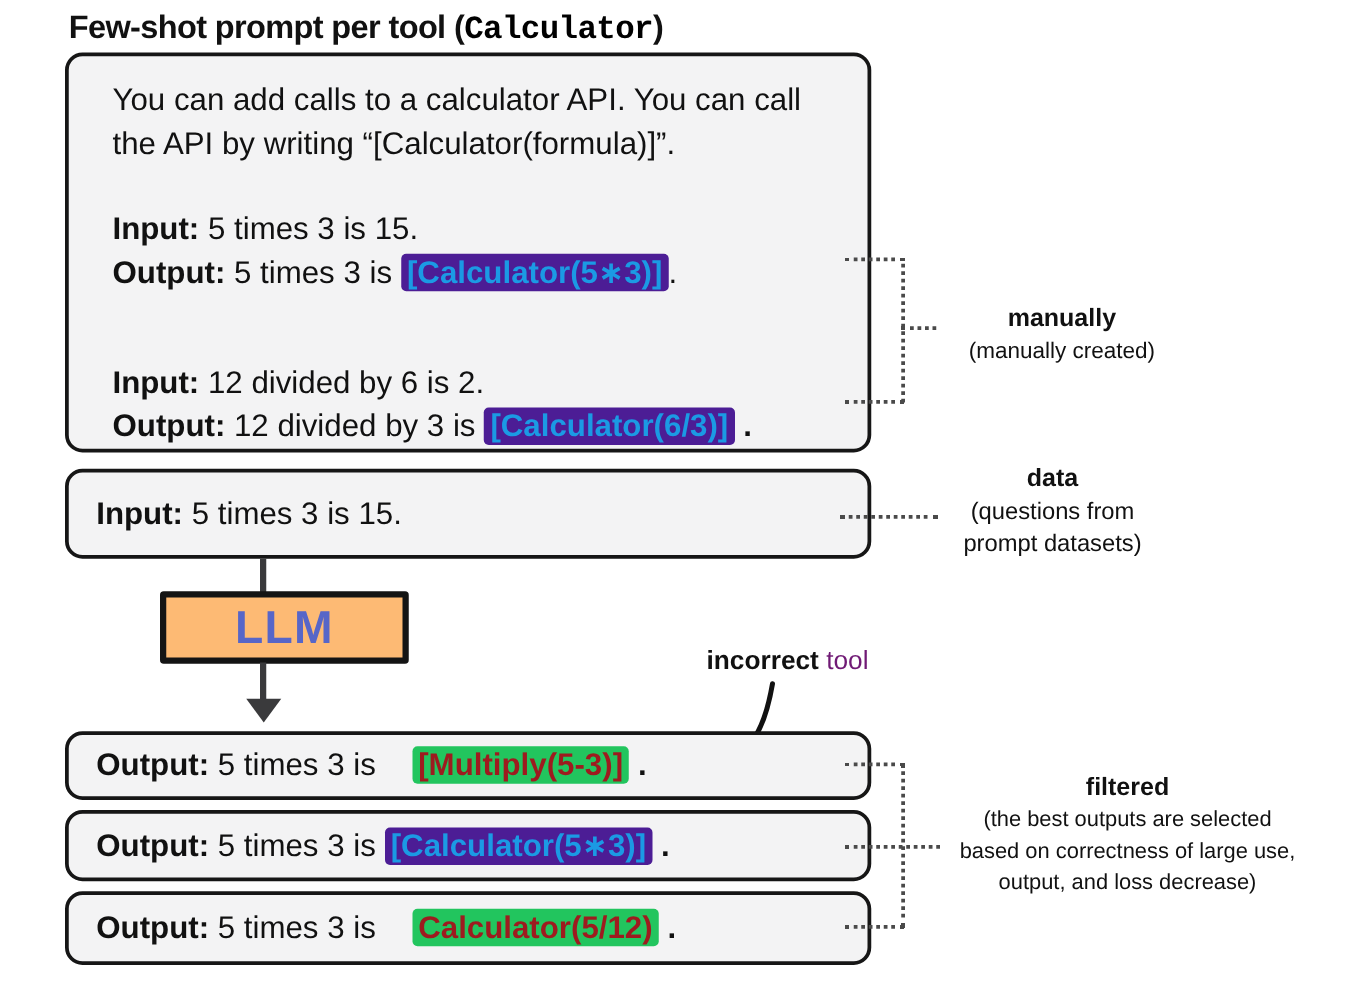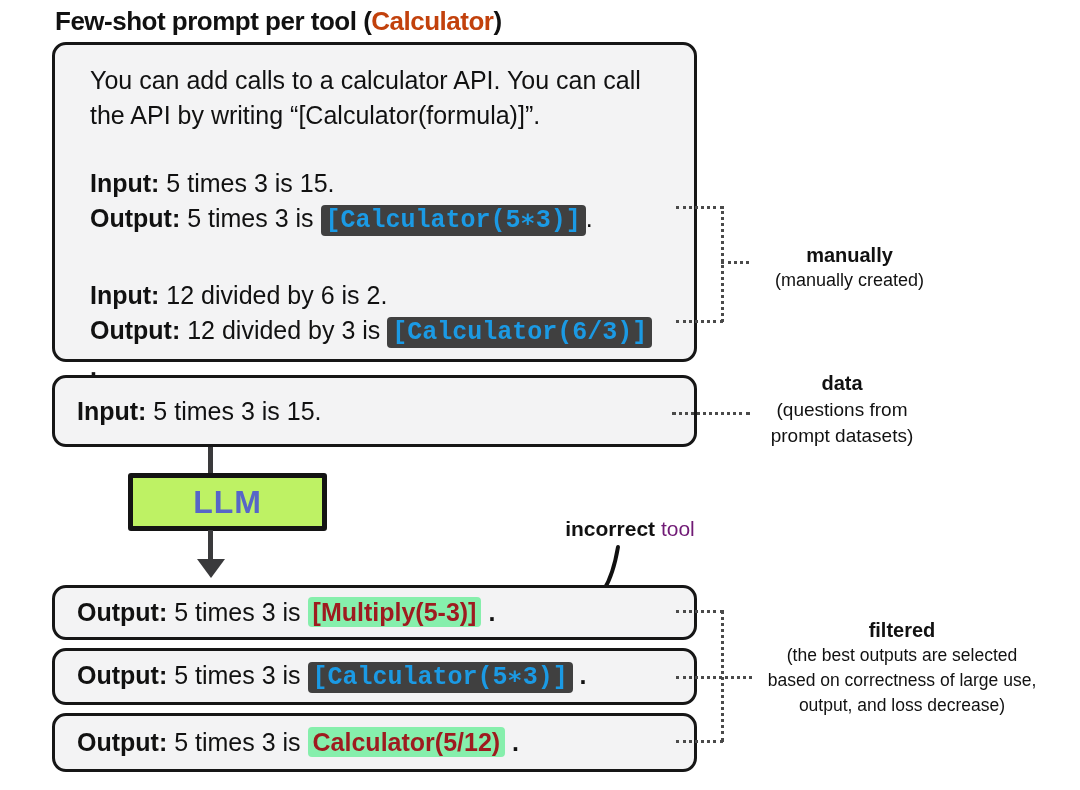--- a/index.html
+++ b/index.html
@@ -2,55 +2,55 @@
 <html><head>
 <meta charset="utf-8">
 <style>
   html,body{margin:0;padding:0;background:#fff;}
   .canvas{
     position:relative;width:1080px;height:790px;background:#ffffff;overflow:hidden;
     font-family:"Liberation Sans","DejaVu Sans",sans-serif;color:#111;
   }
   
   .title{position:absolute;left:55px;top:6px;font-size:26px;font-weight:bold;letter-spacing:-0.5px;}
-  .title .tool{color:#c2410c;}
+  .title .tool{color:#000000;font-family:Liberation Mono, monospace;}
   
   .box{
     position:absolute;left:52px;width:645px;box-sizing:border-box;
     background:#f3f3f4;border:3px solid #161616;border-radius:14px;
   }
   .prompt-box{top:42px;height:320px;padding:18px 35px;font-size:25px;line-height:35px;}
   .prompt-box .instruction{margin:0 0 0 0;}
   .prompt-box .example{margin-top:33px;}
-  .prompt-box .example + .example{margin-top:40px;}
+  .prompt-box .example + .example{margin-top:53px;}
   .data-box{top:375px;height:72px;display:flex;align-items:center;padding:0 22px;font-size:25px;}
   .output-box{display:flex;align-items:center;padding:0 22px;font-size:25px;}
   .output-box.o1{top:585px;height:55px;}
   .output-box.o2{top:648px;height:57px;}
   .output-box.o3{top:713px;height:59px;}
   b{font-weight:bold;}
   
   .hl{font-weight:bold;padding:1px 5px;border-radius:4px;}
-  .hl.blue{color:#1b9ae4;background:#404040;font-family:Liberation Mono, monospace;}
-  .hl.red{color:#9e1b1f;background:#86efac;}
+  .hl.blue{color:#1b9ae4;background:#4c1d95;}
+  .hl.red{color:#9e1b1f;background:#22c55e;margin-left:22px;}
   .suffix{font-weight:bold;}
   
   .vline{position:absolute;background:#3a3a3c;}
   .line-top{left:208px;top:447px;width:5px;height:28px;}
   .line-bottom{left:208px;top:530px;width:5px;height:31px;}
   .arrowhead-down{
     position:absolute;left:197px;top:559px;width:0;height:0;
     border-left:14px solid transparent;border-right:14px solid transparent;
     border-top:19px solid #3a3a3c;
   }
   .llm-box{
     position:absolute;left:128px;top:473px;width:199px;height:58px;box-sizing:border-box;
-    background:#bef264;border:5px solid #141414;border-radius:3px;
+    background:#fdba74;border:5px solid #141414;border-radius:3px;
     display:flex;align-items:center;justify-content:center;
-    font-size:32px;font-weight:bold;color:#5766c8;letter-spacing:1px;
+    font-size:37px;font-weight:bold;color:#5766c8;letter-spacing:1px;
   }
   
   .incorrect-label{position:absolute;left:545px;top:517px;width:170px;text-align:center;
     font-size:21px;font-weight:bold;}
   .incorrect-label .tool-word{color:#701a75;font-weight:normal;}
   .curve-arrow{position:absolute;left:0;top:0;pointer-events:none;}
   
   .annot{position:absolute;text-align:center;color:#111;}
   .annot .annot-title{font-weight:bold;font-size:20px;line-height:26px;}
   .annot .annot-sub{font-size:18px;line-height:25px;}

